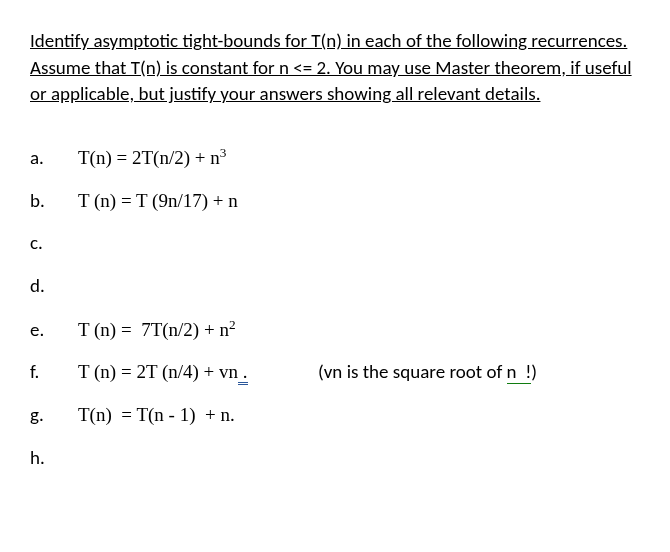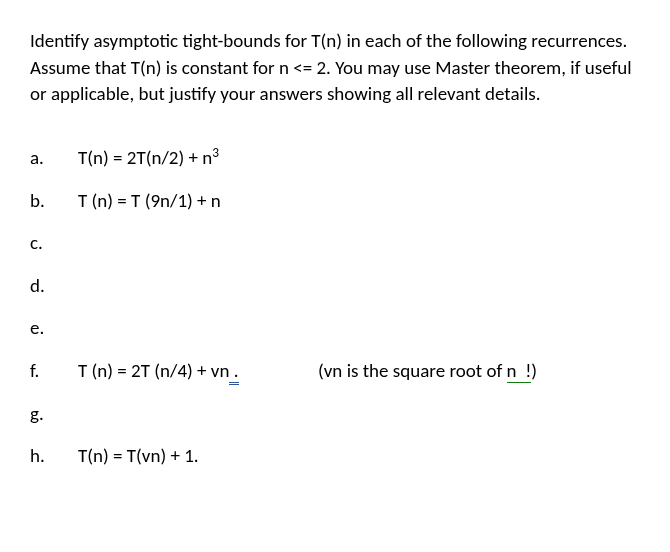--- a/index.html
+++ b/index.html
@@ -5,36 +5,36 @@
     * { margin: 0; padding: 0; box-sizing: border-box; }
     body {
       font-family: Calibri, Arial, sans-serif;
       font-size: 19px;
       color: #000;
       background: #fff;
       padding: 28px 30px;
       width: 670px;
       line-height: 1.4;
     }
-    .intro { margin-bottom: 36px; }
+    .intro { margin-bottom: 36px; text-decoration: underline; }
     .problems { list-style: none; }
     .problems li {
       display: flex;
       align-items: baseline;
       margin-bottom: 16px;
     }
     .letter {
       width: 48px;
       flex-shrink: 0;
     }
     .eqwrap {
       width: 240px;
       flex-shrink: 0;
     }
-    .eq { white-space: nowrap; }
+    .eq { white-space: nowrap; font-family: Liberation Serif, serif; }
     .note { flex: 1; }
     sup { font-size: 0.7em; vertical-align: super; }
     .undred {
       border-bottom: 2.5px wavy #d13438;
       text-decoration: none;
       padding-bottom: 0;
       text-align: right;
     }
     .undblue {
       border-bottom: 2.5px wavy #2b579a;
@@ -51,36 +51,37 @@
 
 <p class="intro">Identify asymptotic tight-bounds for T(n) in each of the following recurrences. Assume that T(n) is constant for n &lt;= 2. You may use Master theorem, if useful or applicable, but justify your answers showing all relevant details.</p>
 
 <ol class="problems">
   <li>
     <span class="letter">a.</span>
     <span class="eqwrap"><span class="eq">T(n) = 2T(n/2) + n<sup>3</sup></span></span>
   </li>
   <li>
     <span class="letter">b.</span>
-    <span class="eqwrap"><span class="eq">T (n) = T (9n/1) + n</span></span>
+    <span class="eqwrap"><span class="eq">T (n) = T (9n/17) + n</span></span>
   </li>
   <li>
     <span class="letter">c.</span>
   </li>
   <li>
     <span class="letter">d.</span>
   </li>
   <li>
     <span class="letter">e.</span>
+    <span class="eqwrap"><span class="eq">T (n) = <span class="undblue">&nbsp;7T</span>(n/2) + n<sup>2</sup></span></span>
   </li>
   <li>
     <span class="letter">f.</span>
     <span class="eqwrap"><span class="eq">T (n) = 2T (n/4) + <span class="undred">vn</span><span class="dblunder">&nbsp;.</span></span></span>
     <span class="note">(<span class="undred">vn</span> is the square root of <span class="undgreen">n&nbsp;&nbsp;!</span>)</span>
   </li>
   <li>
     <span class="letter">g.</span>
+    <span class="eqwrap"><span class="eq">T(n)&nbsp; = T(n - 1)&nbsp; + n.</span></span>
   </li>
   <li>
     <span class="letter">h.</span>
-    <span class="eqwrap"><span class="eq">T(n) = T(<span class="undred">vn</span>) + 1.</span></span>
   </li>
 </ol>
 
 </body></html>

